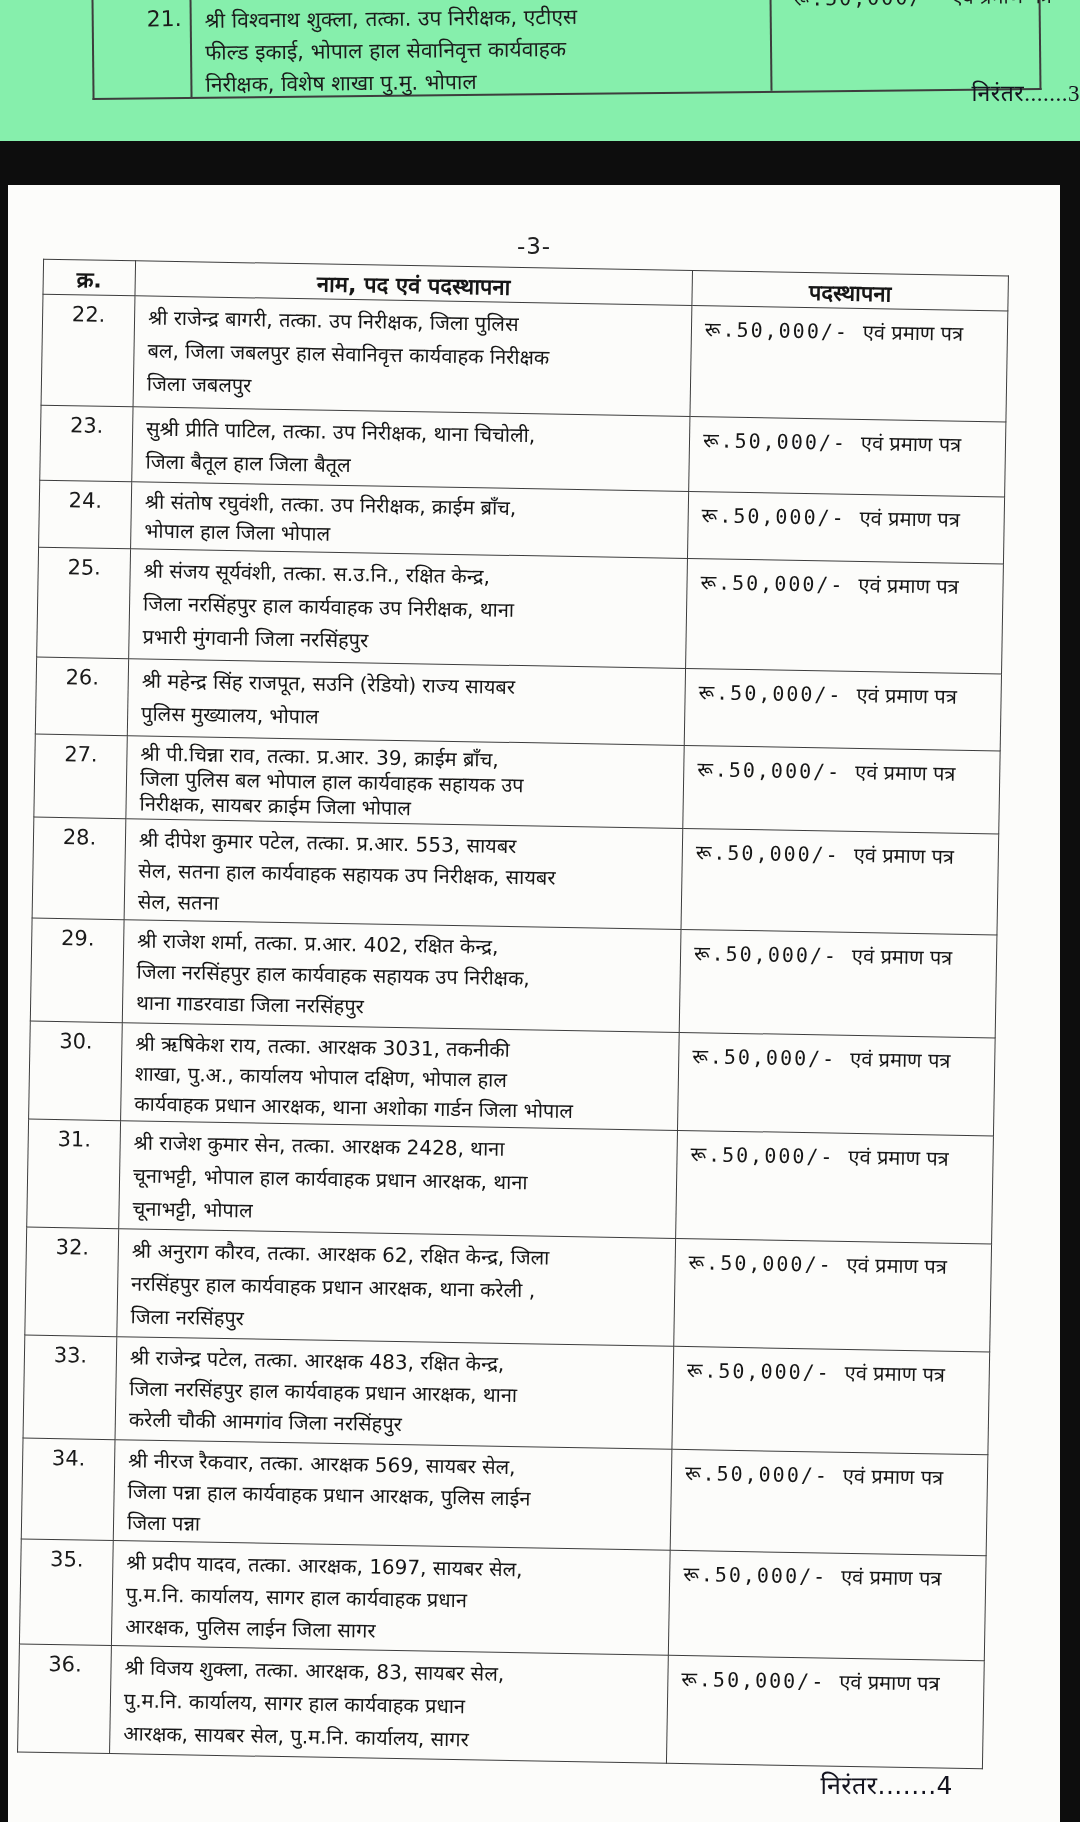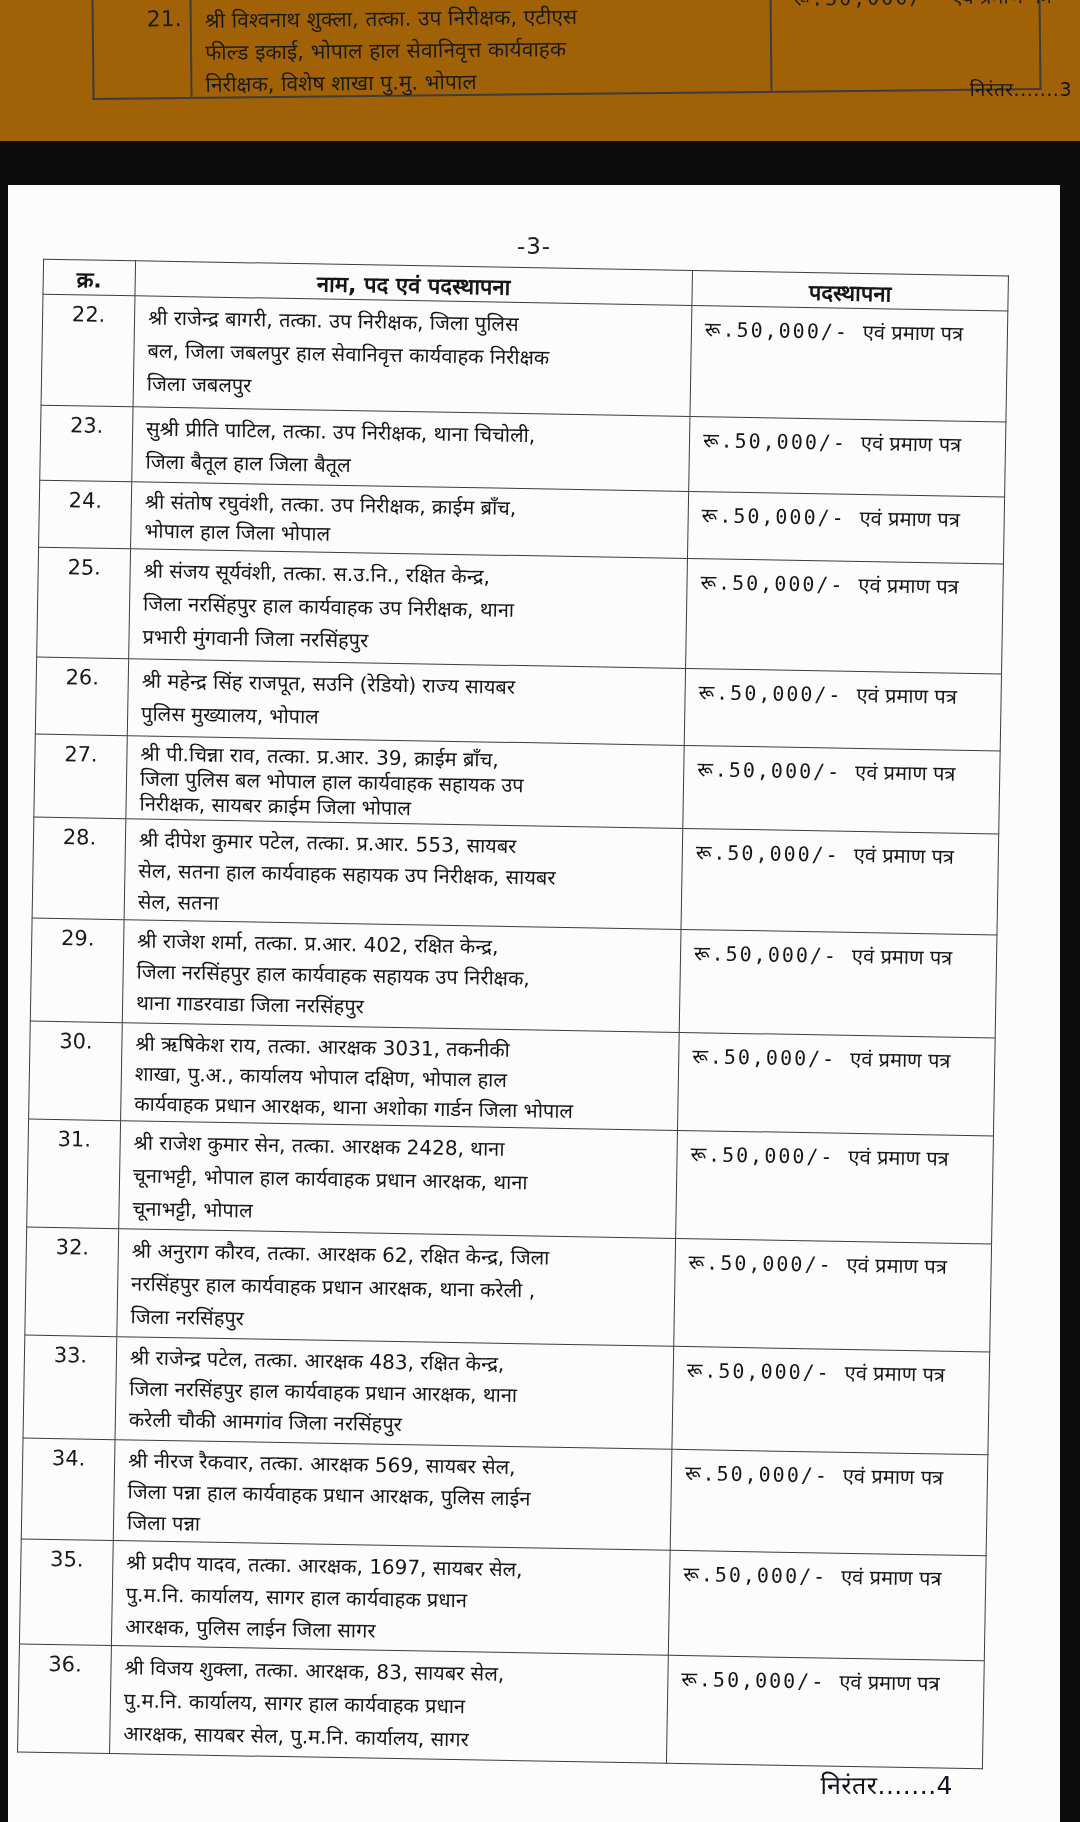--- a/index.html
+++ b/index.html
@@ -3,40 +3,41 @@
 <meta charset="utf-8">
 <style>
   html,body{margin:0;padding:0;}
   body{
     width:1080px;height:1822px;position:relative;overflow:hidden;
     background:#fdfdfc;
     font-family:"DejaVu Sans","Liberation Sans",sans-serif;
     color:#1b1b1b;
   }
   
-  .top-section{position:absolute;left:0;top:0;width:1080px;height:141px;background:#a16207;}
+  .top-section{position:absolute;left:0;top:0;width:1080px;height:141px;background:#86efac;}
   .t21{
     position:absolute;left:92px;top:-6px;width:945px;height:99px;
     border-left:2px solid #3d3d3d;border-right:2px solid #3d3d3d;border-bottom:2px solid #3d3d3d;
     transform:rotate(-0.6deg);transform-origin:50% 50%;
   }
   .t21 .vline{position:absolute;top:0;bottom:0;width:2px;background:#3d3d3d;}
   .t21 .v1{left:96px;}
   .t21 .v2{left:676px;}
   .t21-serial{position:absolute;left:30px;top:8px;width:58px;text-align:right;font-size:22px;}
   .t21-name{
     position:absolute;left:111px;top:7px;width:560px;
     font-size:21px;line-height:32px;white-space:pre-line;
   }
   .t21-award{position:absolute;left:700px;top:-7px;white-space:nowrap;font-size:20px;}
   .amt{font-family:"DejaVu Sans Mono","Liberation Mono",monospace;letter-spacing:2px;}
   .gap{display:inline-block;width:14px;}
   .cont3{
-    position:absolute;top:76px;right:8px;font-size:19px;color:#14141f;
+    position:absolute;top:76px;right:0;font-size:23px;color:#14141f;
     letter-spacing:0.5px;
+    font-family:Liberation Serif, serif;
   }
   
   .lower{position:absolute;left:0;top:141px;width:1080px;height:1681px;background:#0d0d0d;}
   .sheet{
     position:absolute;left:8px;top:44px;width:1052px;height:1637px;
     background:#fcfcfa;
   }
   .pageno{
     position:absolute;top:48px;left:0;width:100%;text-align:center;
     font-size:23px;letter-spacing:1px;color:#222;

